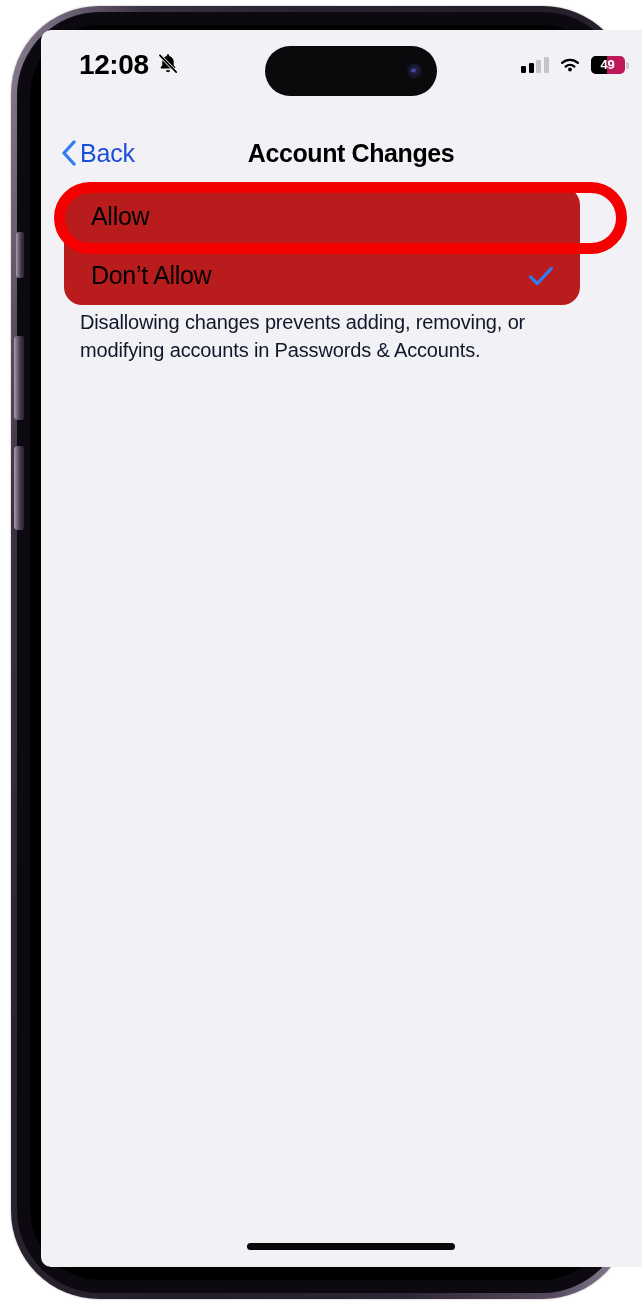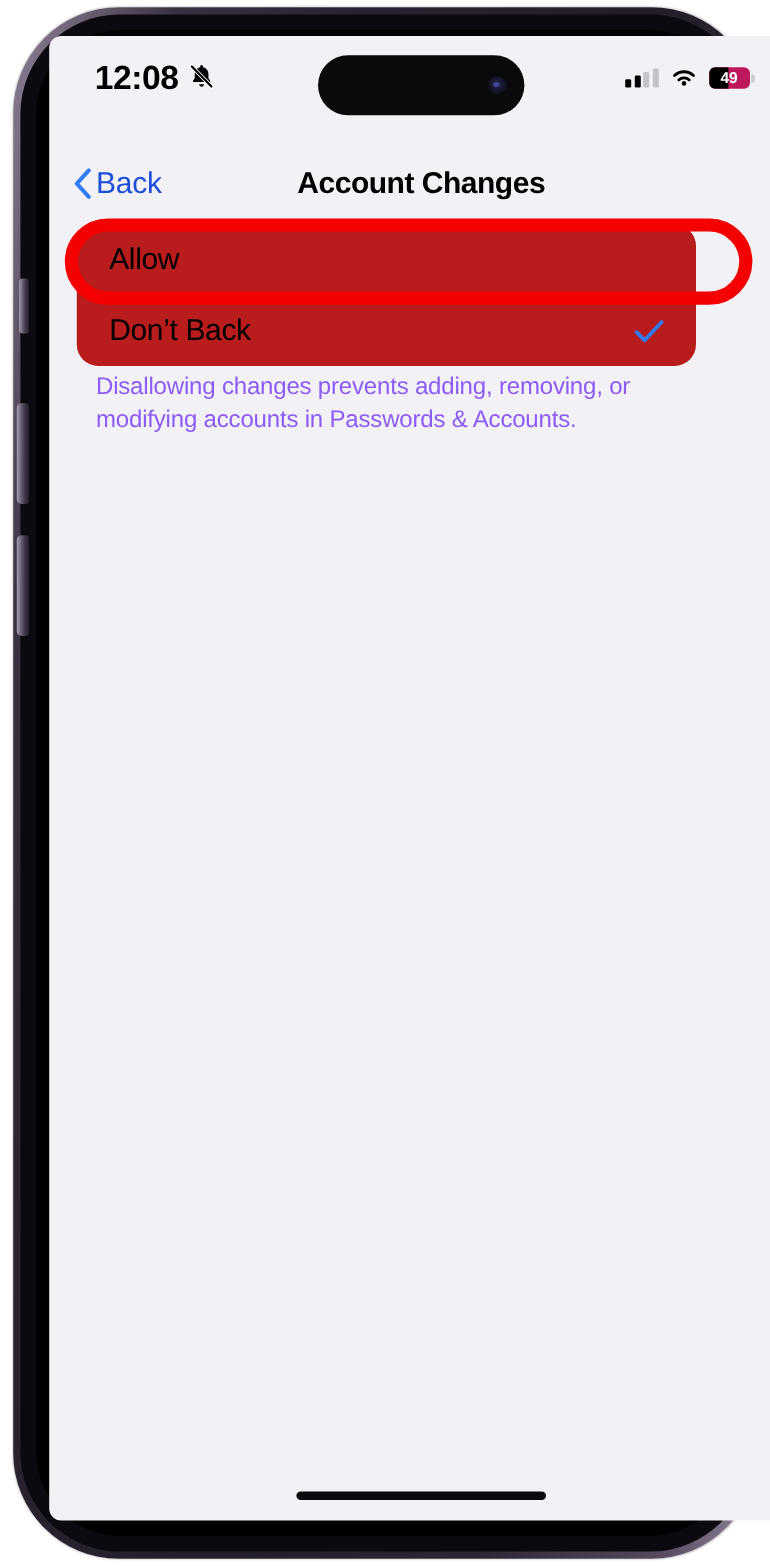--- a/index.html
+++ b/index.html
@@ -244,21 +244,21 @@
   }
 
   
   .footer-note {
     position: absolute;
     left: 39px;
     top: 278px;
     width: 470px;
     font-size: 20px;
     line-height: 28px;
-    color: #8b5cf6;
+    color: #0f172a;
     letter-spacing: -0.15px;
   }
 
   
   .annot-oval {
     position: absolute;
     left: 13px;
     top: 152px;
     width: 573px;
     height: 72px;
@@ -346,21 +346,21 @@
         <span class="back-label">Back</span>
       </div>
       <div class="nav-title">Account Changes</div>
     </div>
 
     <div class="list-card">
       <div class="row">
         <span class="row-label">Allow</span>
       </div>
       <div class="row">
-        <span class="row-label">Don’t Back</span>
+        <span class="row-label">Don’t Allow</span>
         <span>
           <svg class="check" viewBox="0 0 26 22" aria-hidden="true">
             <path d="M2.5 11.8 9.2 18.6 23.4 3.4" stroke="#2f7cf6" stroke-width="3.1" stroke-linecap="round" stroke-linejoin="round" fill="none"></path>
           </svg>
         </span>
       </div>
     </div>
 
     <div class="footer-note">Disallowing changes prevents adding, removing, or modifying accounts in Passwords &amp; Accounts.</div>
 

